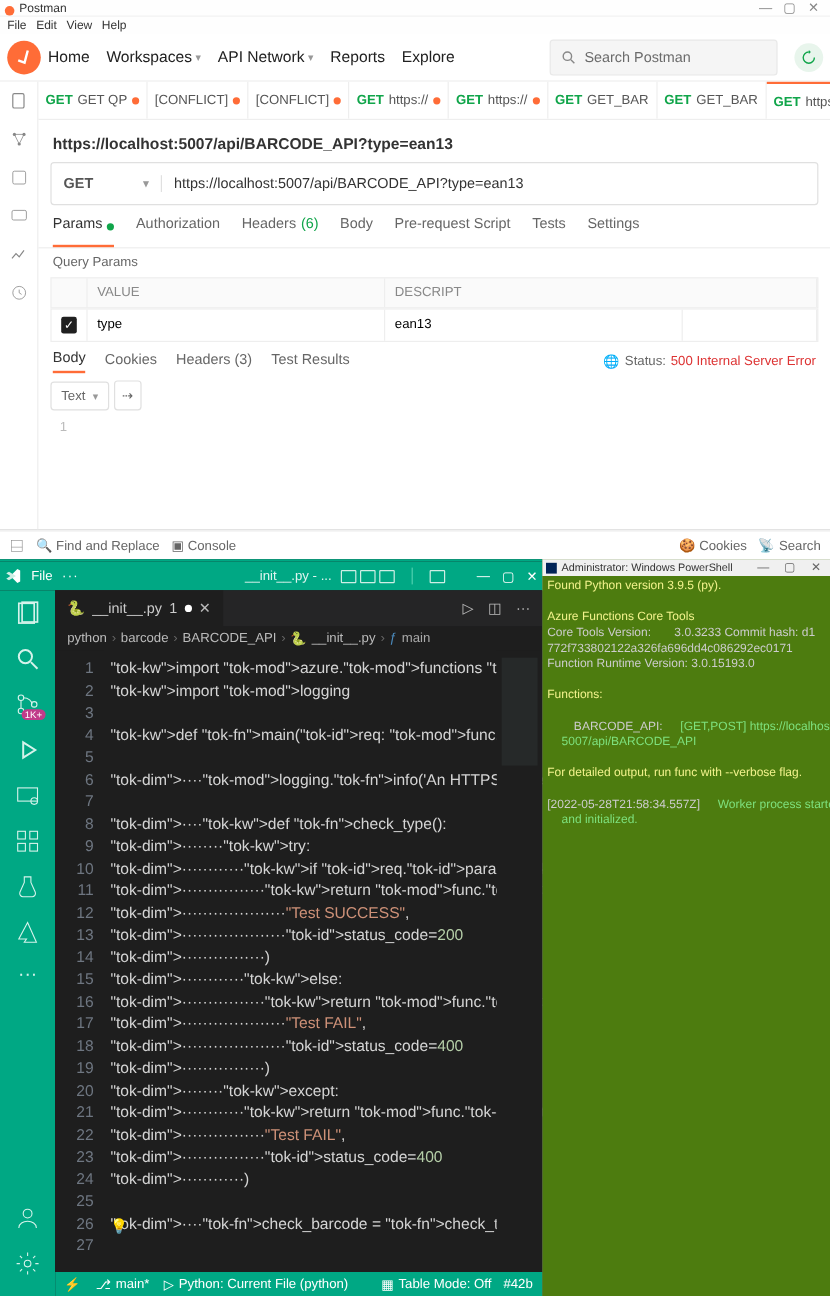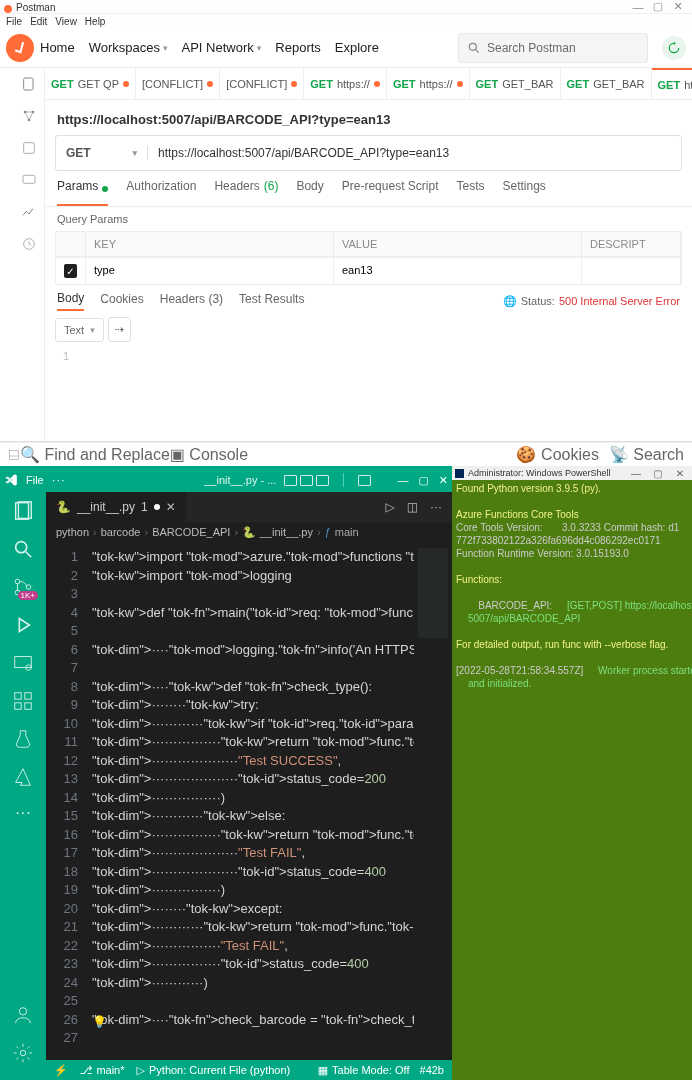--- a/index.html
+++ b/index.html
@@ -12,21 +12,21 @@
 .tm-menu { height:14px; display:flex; align-items:center; font-size:10px; gap:8px; padding:0 6px; color:#333; background:#fefefe;}
 
 .pm-toolbar{height:40px;display:flex;align-items:center;padding:0 6px;border-bottom:1px solid #eee;gap:6px;}
 .pm-logo{width:28px;height:28px;border-radius:50%;background:#ff6c37;display:flex;align-items:center;justify-content:center;}
 .pm-logo svg{width:16px;height:16px;fill:#fff;}
 .pm-nav{display:flex;gap:14px;align-items:center;font-size:13px;color:#212121;}
 .pm-nav .item{display:flex;align-items:center;gap:3px;cursor:pointer;}
 .pm-search{margin-left:auto;display:flex;align-items:center;background:#f5f5f5;border:1px solid #e8e8e8;border-radius:3px;height:30px;width:190px;padding:0 8px;color:#6b6b6b;font-size:12px;gap:6px;}
 .pm-update{width:24px;height:24px;border-radius:50%;background:#e8f5ec;display:flex;align-items:center;justify-content:center;margin-left:8px;}
 
-.pm-body{flex:0 0 auto;height:374px;display:flex;border-bottom:1px solid #ddd;padding-left:13px;}
+.pm-body{flex:0 0 auto;height:374px;display:flex;border-bottom:1px solid #ddd;}
 .pm-rail{width:32px;border-right:1px solid #eee;display:flex;flex-direction:column;align-items:center;padding-top:8px;gap:16px;color:#888;}
 .pm-rail .ic{width:16px;height:16px;}
 .pm-main{flex:1;display:flex;flex-direction:column;min-width:0;}
 
 .pm-tabs{height:32px;display:flex;align-items:stretch;border-bottom:1px solid #eee;font-size:11px;color:#555;overflow:hidden;}
 .pm-tab{display:flex;align-items:center;padding:0 6px;gap:4px;border-right:1px solid #eee;white-space:nowrap;cursor:pointer;}
 .pm-tab .method{color:#10a54a;font-weight:600;}
 .pm-tab .unsaved{width:6px;height:6px;border-radius:50%;background:#ff6c37;}
 .pm-tab.active{border-top:2px solid #ff6c37;background:#fff;}
 
@@ -59,21 +59,21 @@
 .pm-status .err{color:#d33;}
 .pm-respbar{display:flex;gap:4px;padding:6px 10px;align-items:center;}
 .pm-mode{display:flex;border:1px solid #e0e0e0;border-radius:3px;overflow:hidden;}
 .pm-mode .m{padding:5px 10px;font-size:11px;color:#666;cursor:pointer;}
 .pm-mode .m.active{background:#eee;color:#333;}
 .pm-select{border:1px solid #e0e0e0;border-radius:3px;padding:5px 8px;font-size:11px;color:#666;display:flex;gap:6px;align-items:center;}
 .pm-lineicon{border:1px solid #e0e0e0;border-radius:3px;padding:5px 6px;font-size:11px;color:#666;}
 .pm-respbody{padding:2px 12px;font-size:11px;color:#888;display:flex;gap:12px;}
 .pm-ln{color:#bbb;width:12px;text-align:right;}
 
-.pm-footer{height:24px;border-top:1px solid #eee;display:flex;align-items:center;font-size:16px;color:#666;padding:0 8px;gap:0;}
+.pm-footer{height:24px;border-top:1px solid #eee;display:flex;align-items:center;font-size:11px;color:#666;padding:0 8px;gap:10px;}
 .pm-footer .right{margin-left:auto;display:flex;gap:10px;}
 
 .lower{flex:1;display:flex;min-height:0;}
 
 .vsc{width:452px;background:#1e1e1e;display:flex;flex-direction:column;color:#ccc;font-size:12px;border-top:2px solid #00a884;}
 .vsc-titlebar{height:24px;background:#00a884;display:flex;align-items:center;padding:0 4px;gap:8px;color:#fff;font-size:11px;}
 .vsc-titlebar .vlogo{width:14px;height:14px;}
 .vsc-titlebar .dots{letter-spacing:1px;}
 .vsc-titlebar .tbfile{color:#e0f5f0;}
 .vsc-titlebar .spacer{flex:1;}
@@ -252,21 +252,20 @@
           <span class="grn">(6)</span>
         </span>
       <span class="st">Body</span>
       <span class="st">Pre-request Script</span>
       <span class="st">Tests</span>
       <span class="st">Settings</span>
     </div>
     <div class="pm-section-title">Query Params</div>
     <div class="pm-table pm-thead">
       <div class="pm-col pm-check"></div>
-      <div class="pm-col pm-key">KEY</div>
       <div class="pm-col pm-val">VALUE</div>
       <div class="pm-col pm-desc">DESCRIPT</div>
     </div>
     <div class="pm-table">
       <div class="pm-col pm-check">
           <div class="pm-chkbox">✓</div>
         </div>
       <div class="pm-col pm-key">type</div>
       <div class="pm-col pm-val">ean13</div>
       <div class="pm-col pm-desc"></div>

